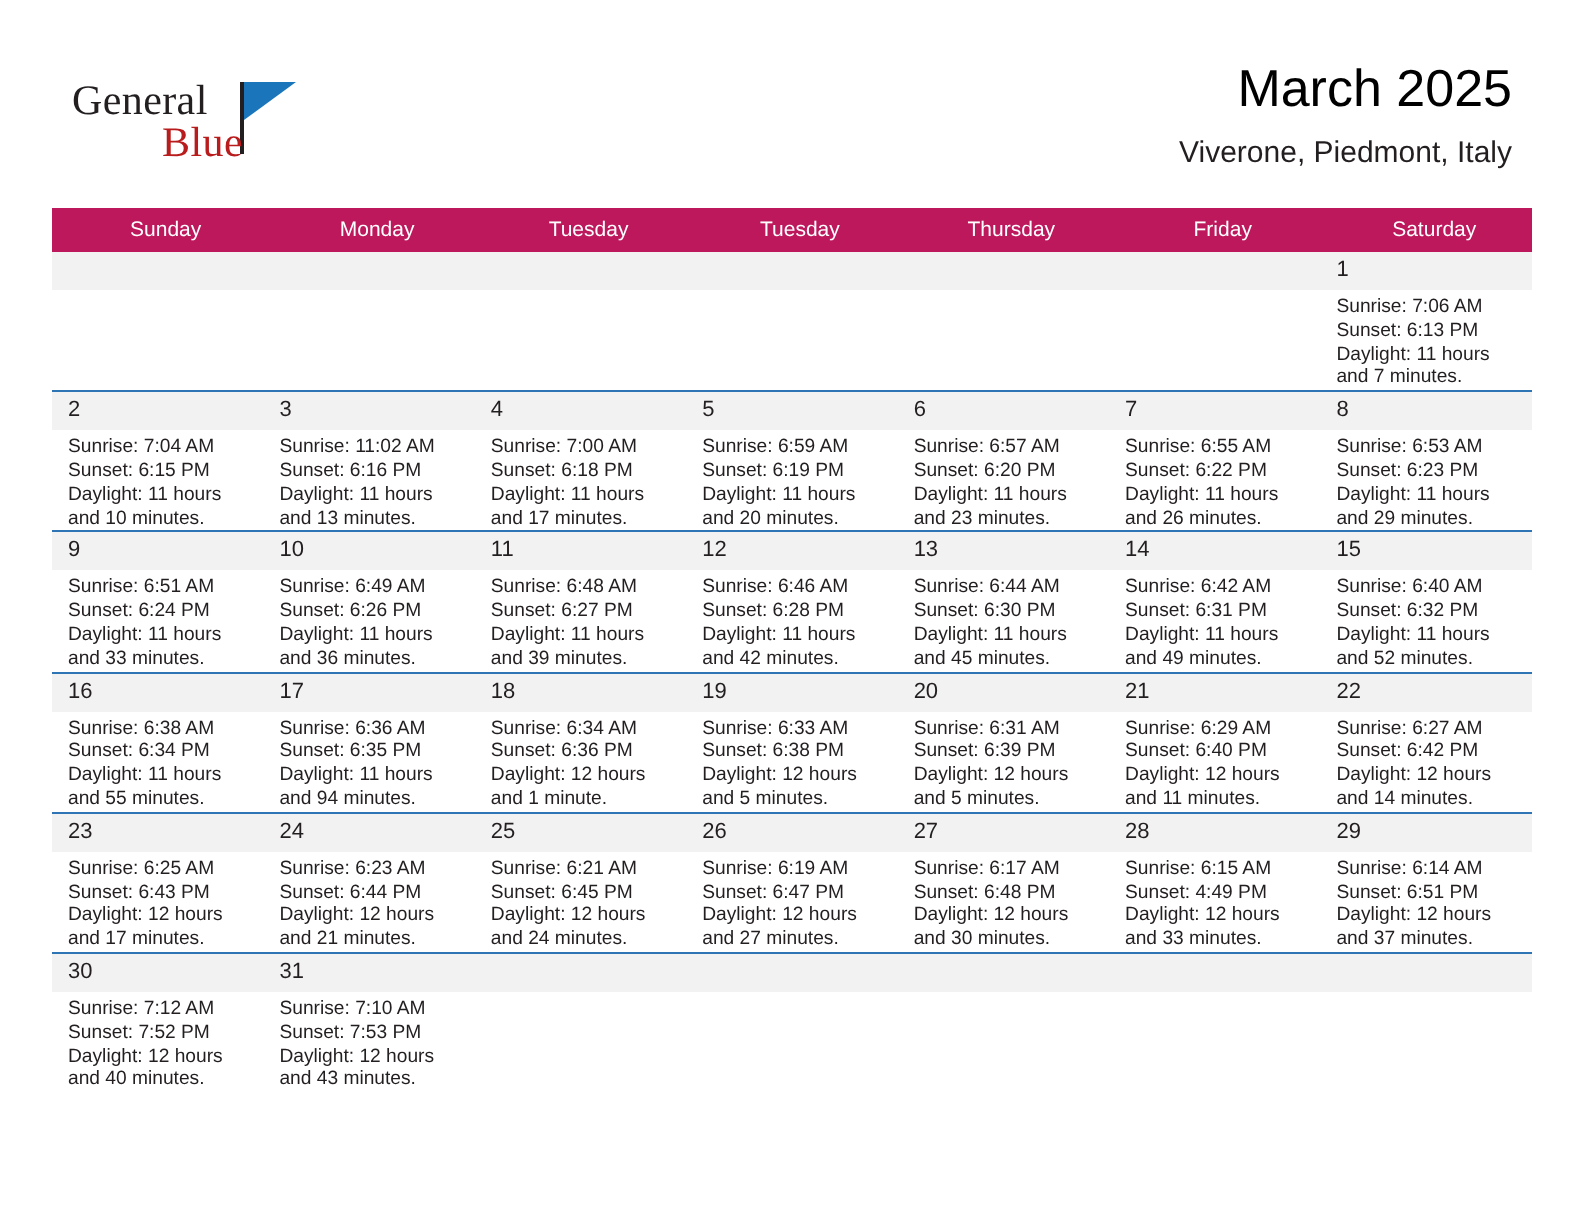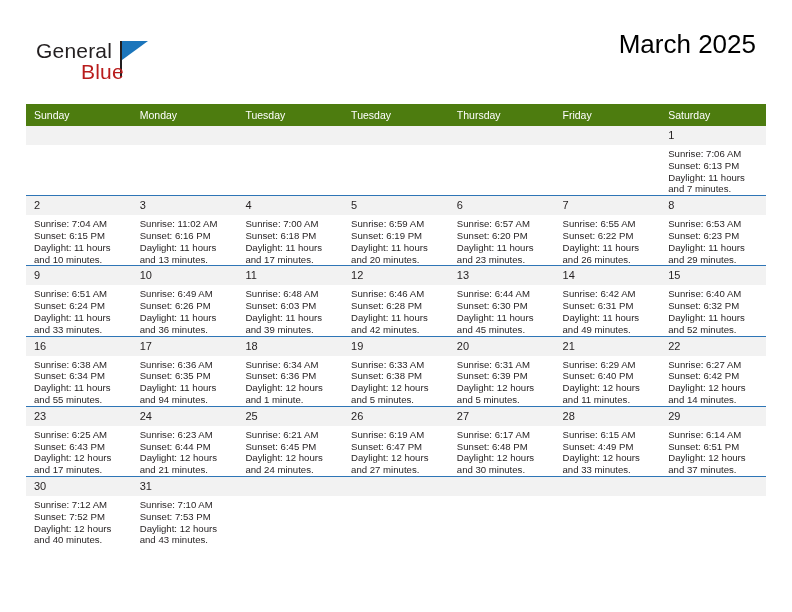--- a/index.html
+++ b/index.html
@@ -28,20 +28,21 @@
     top: 0;
     width: 792px;
     height: 104px;
   }
   .logo {
     position: absolute;
     left: 36px;
     top: 40px;
     width: 150px;
     height: 48px;
+    font-family: Liberation Serif, serif;
   }
   .logo-general {
     position: absolute;
     left: 0;
     top: 0;
     font-size: 21px;
     letter-spacing: .2px;
     color: #231f20;
     line-height: 1;
   }
@@ -95,25 +96,25 @@
   
   .calendar {
     position: absolute;
     left: 26px;
     top: 104px;
     width: 740px;
     border-collapse: collapse;
     table-layout: fixed;
   }
   .calendar th {
-    background: #4d7c0f;
+    background: #be185d;
     color: #ffffff;
     font-size: 10.5px;
     font-weight: normal;
-    text-align: left;
+    text-align: center;
     padding: 5px 0 5px 8px;
     height: 12px;
     border: none;
   }
   .calendar td {
     width: 105.7px;
     height: 61px;
     vertical-align: top;
     padding: 0;
     border-top: 1px solid #2e75b6;
@@ -153,20 +154,21 @@
 
     <div class="logo">
       <span class="logo-general">General</span>
       <span class="logo-bar"></span>
       <span class="logo-triangle"></span>
       <span class="logo-blue">Blue</span>
     </div>
 
     <div class="title-block">
       <div class="cal-title">March 2025</div>
+      <div class="cal-subtitle">Viverone, Piedmont, Italy</div>
     </div>
 
   </div>
 
   <table class="calendar">
     <thead>
       <tr>
         <th>Sunday</th>
         <th>Monday</th>
         <th>Tuesday</th>
@@ -323,21 +325,21 @@
               <span>Sunrise: 6:49 AM</span>
               <span>Sunset: 6:26 PM</span>
               <span>Daylight: 11 hours</span>
               <span>and 36 minutes.</span>
             </span>
           </td>
           <td>
             <span class="daynum">11</span>
             <span class="detail">
               <span>Sunrise: 6:48 AM</span>
-              <span>Sunset: 6:03 PM</span>
+              <span>Sunset: 6:27 PM</span>
               <span>Daylight: 11 hours</span>
               <span>and 39 minutes.</span>
             </span>
           </td>
           <td>
             <span class="daynum">12</span>
             <span class="detail">
               <span>Sunrise: 6:46 AM</span>
               <span>Sunset: 6:28 PM</span>
               <span>Daylight: 11 hours</span>

